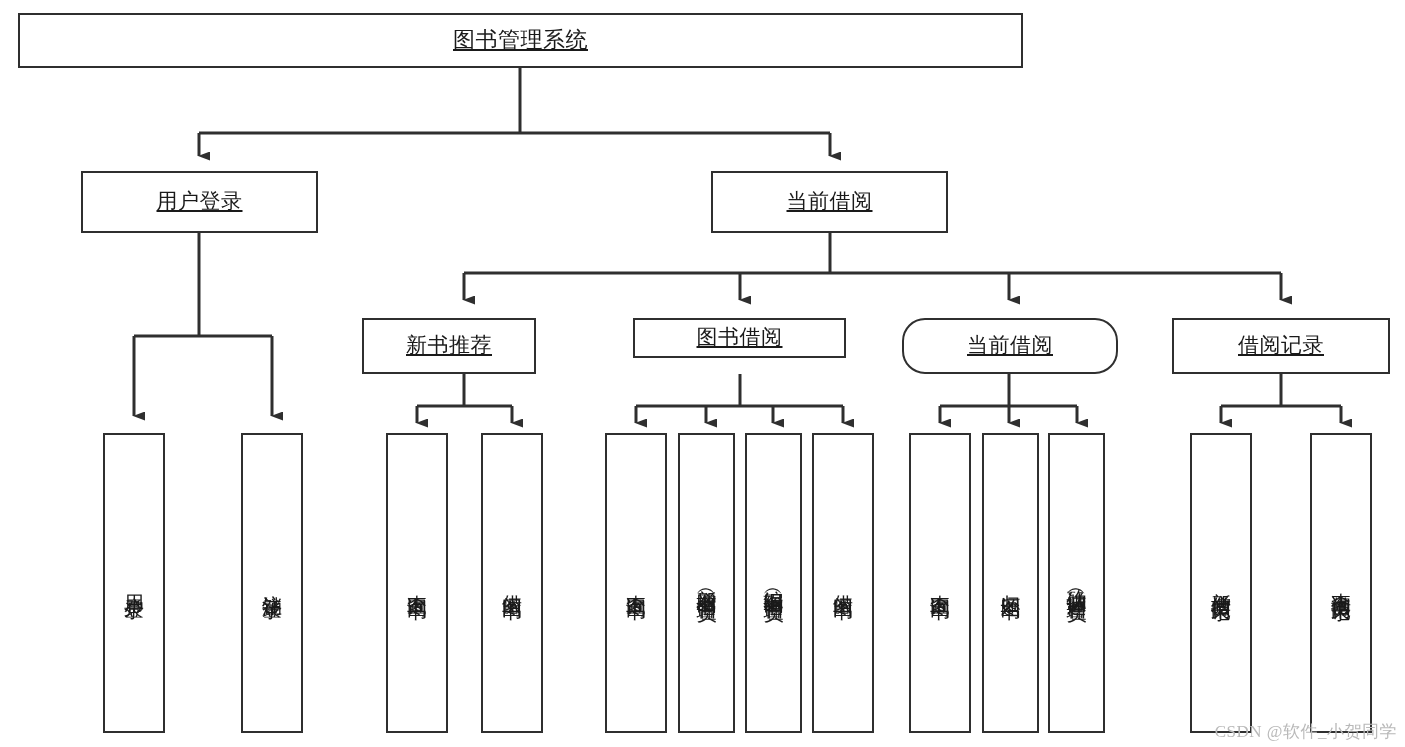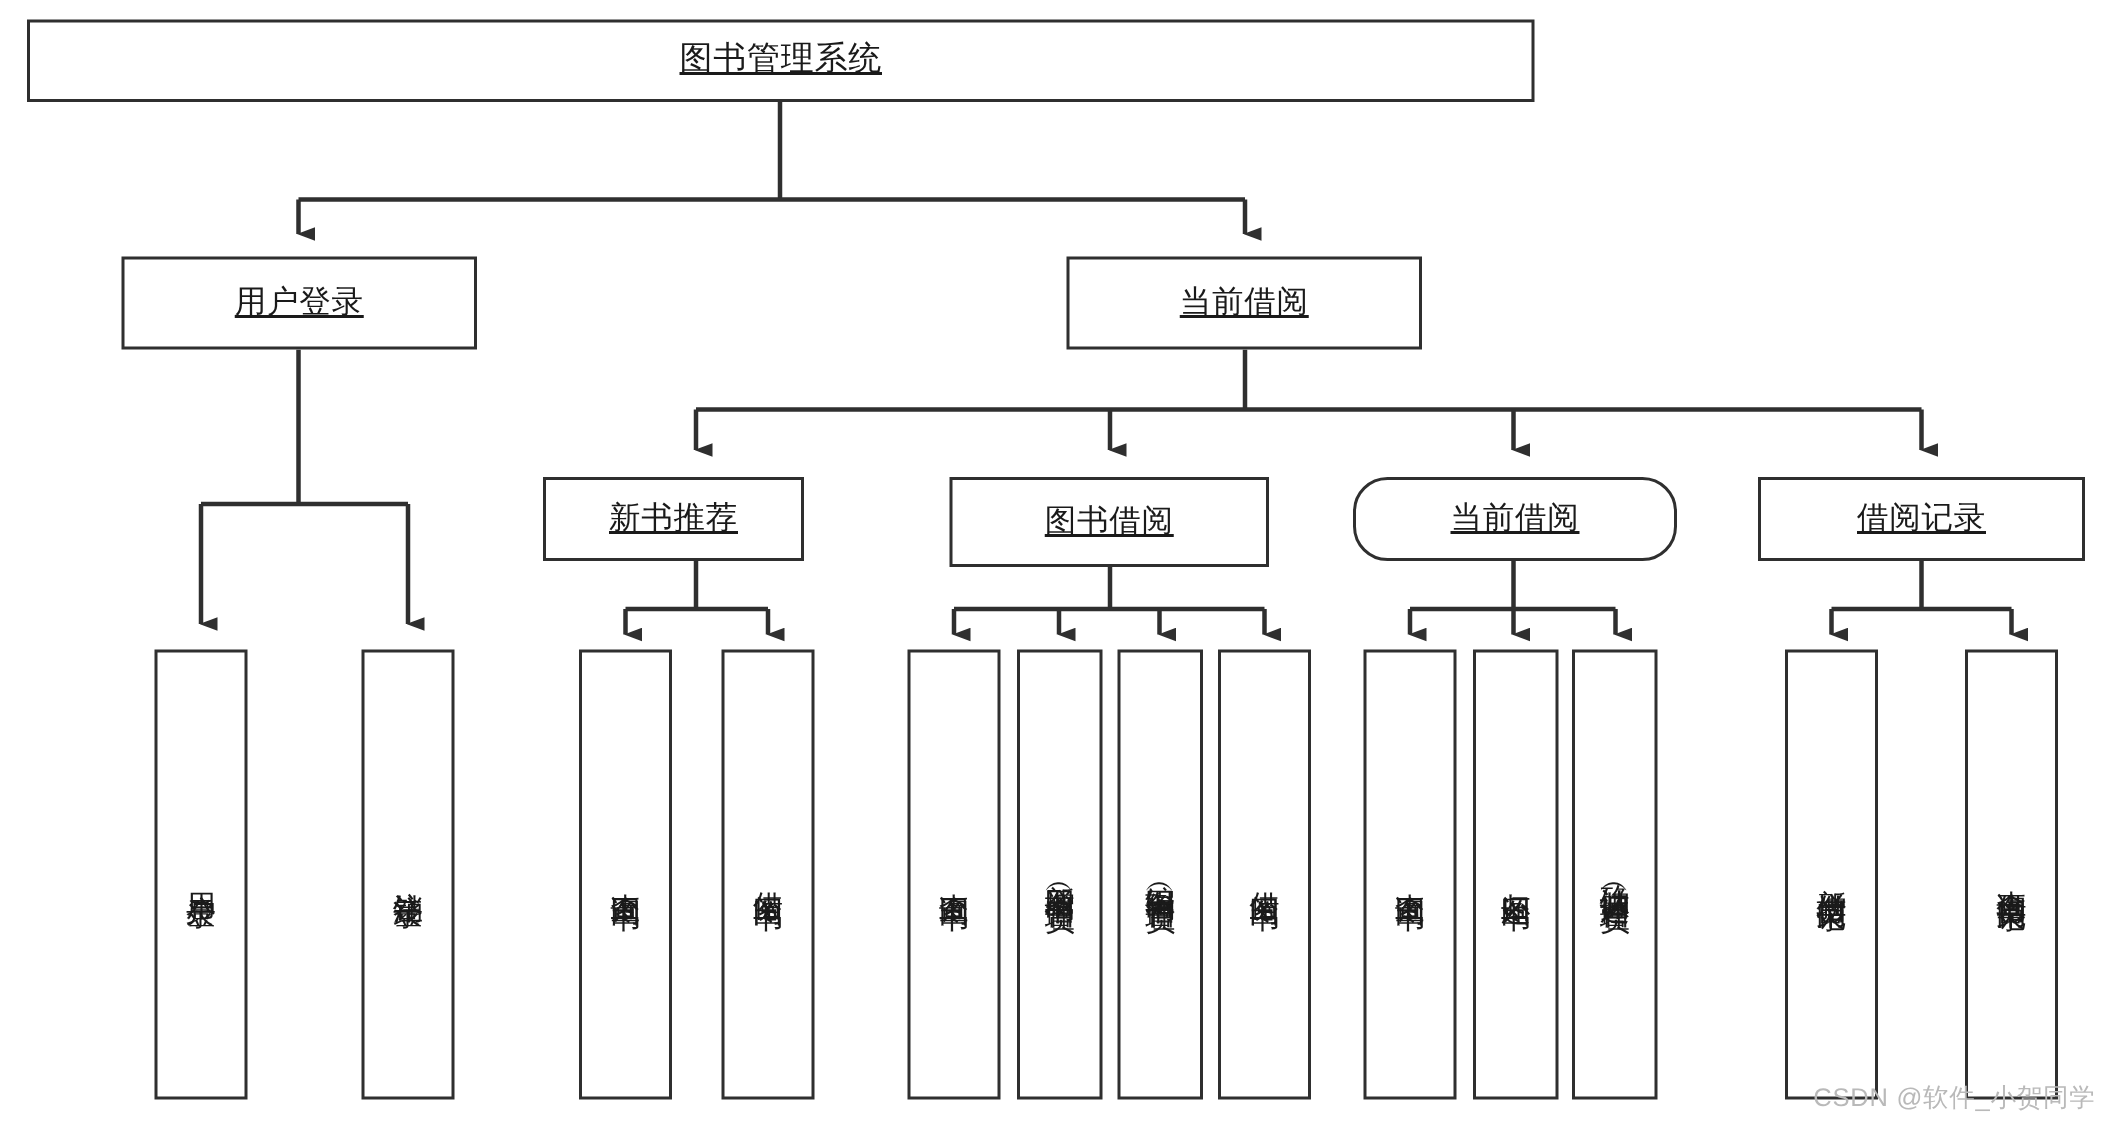--- a/index.html
+++ b/index.html
@@ -62,21 +62,21 @@
     pointer-events: none;
   }
   .watermark {
     position: absolute;
     right: 8px;
     bottom: 4px;
     font-size: 17px;
     color: #b9b9b9;
     letter-spacing: 0.5px;
     white-space: nowrap;
-    font-family: Liberation Sans, sans-serif;
+    font-family: Liberation Serif, serif;
   }
 </style>
 </head>
 <body>
 
 <div id="canvas">
 
   <svg class="edge-svg" viewBox="0 0 1405 747" xmlns="http://www.w3.org/2000/svg">
     <defs>
       <marker id="arrowhead" markerWidth="10" markerHeight="12" refX="4.5" refY="11" orient="auto" markerUnits="userSpaceOnUse">
@@ -128,21 +128,21 @@
   </svg>
 
   <div class="node h" id="root-node" style="left:18px; top:13px; width:1005px; height:55px;">图书管理系统</div>
 
   <div class="node h" style="left:81px; top:171px; width:237px; height:62px;">用户登录</div>
 
   <div class="node h" style="left:711px; top:171px; width:237px; height:62px;">当前借阅</div>
 
   <div class="node h" style="left:362px; top:318px; width:174px; height:56px;">新书推荐</div>
 
-  <div class="node h" style="left:633px; top:318px; width:213px; height:60px;">图书借阅</div>
+  <div class="node h" style="left:633px; top:318px; width:213px; height:40px;">图书借阅</div>
 
   <div class="node h" style="left:902px; top:318px; width:216px; height:56px;border-radius:23px;">当前借阅</div>
 
   <div class="node h" style="left:1172px; top:318px; width:218px; height:56px;">借阅记录</div>
 
   <div class="node v" style="left:103px; top:433px; width:62px; height:300px;">
     <span class="vtext">用户登录</span>
   </div>
 
   <div class="node v" style="left:241px; top:433px; width:62px; height:300px;">

